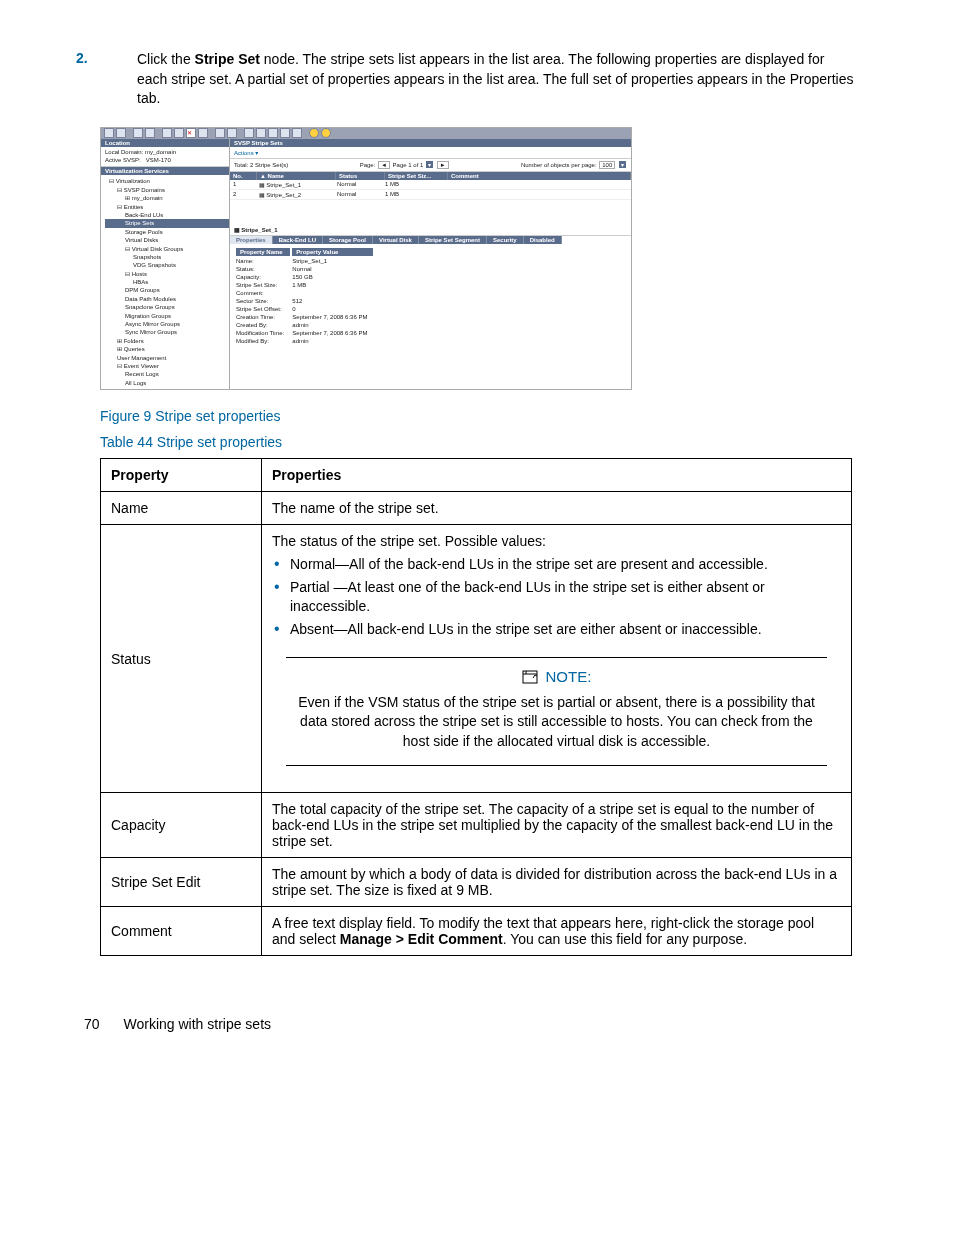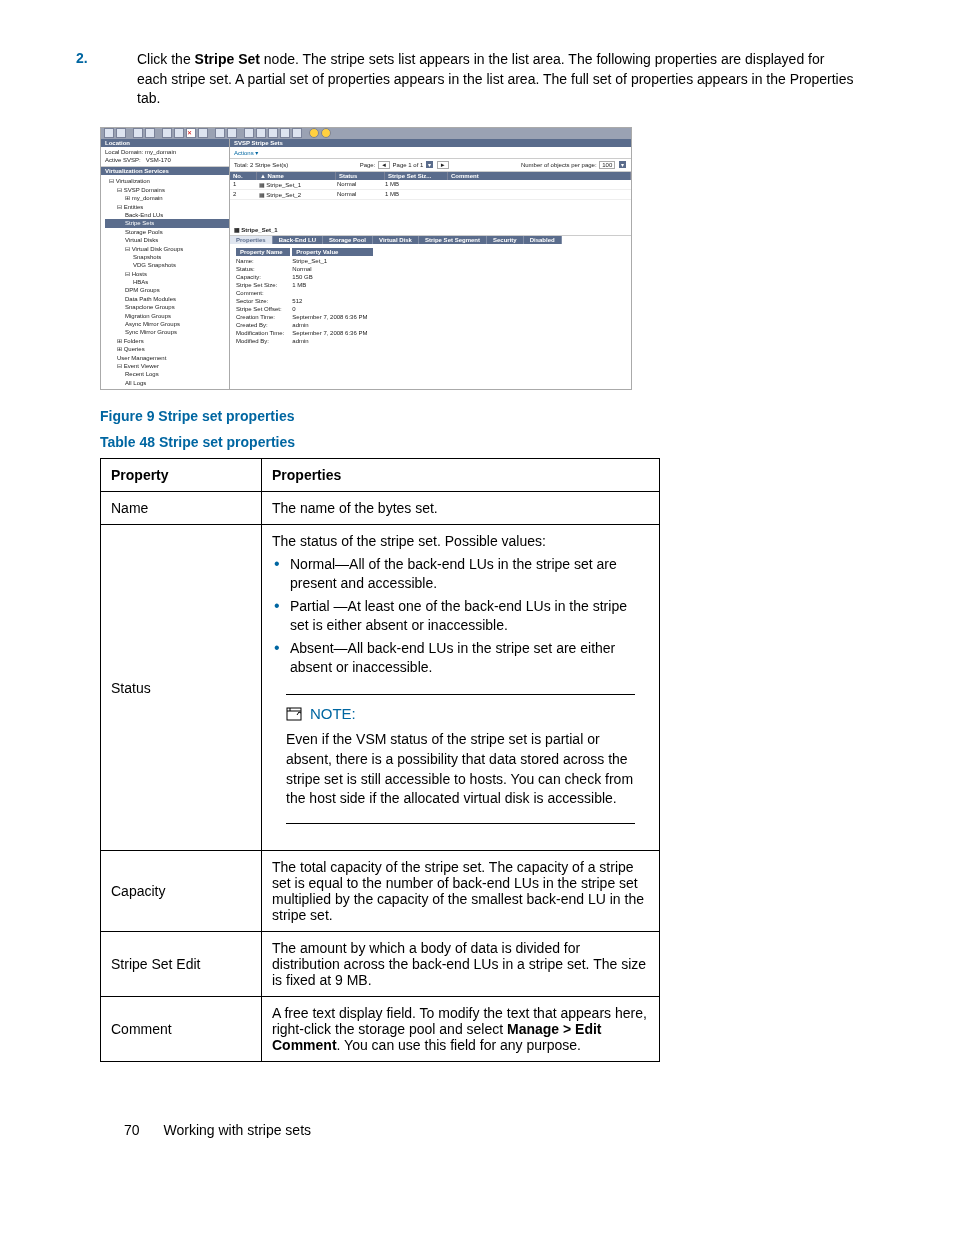--- a/index.html
+++ b/index.html
@@ -155,27 +155,27 @@
   .props table td { padding: 0 6px 0 0; }
   .props th {
     background: #5a6c8c;
     color: #fff;
     font-weight: bold;
     text-align: left;
     padding: 1px 4px;
   }
   .caption {
     color: #0066a1;
-    font-weight: bold;
+    font-weight: normal;
     margin: 10px 0 4px 40px;
   }
   table.main {
     border-collapse: collapse;
     margin: 8px 40px 0 40px;
-    width: 560px;
+    width: 752px;
   }
   table.main th, table.main td {
     border: 1px solid #000;
     padding: 8px 10px;
     text-align: left;
     vertical-align: top;
     font-size: 14px;
   }
   table.main th {
     font-weight: bold;
@@ -200,20 +200,21 @@
     color: #0066a1;
     position: absolute;
     left: 2px;
     font-size: 16px;
     line-height: 1;
     top: 1px;
   }
   .note-wrap {
     margin-top: 18px;
     padding: 0 14px;
+    text-align: center;
   }
   .note-rule {
     border-top: 1px solid #000;
     margin: 6px 0 10px 0;
   }
   .note-label {
     color: #0066a1;
     font-size: 15px;
   }
   .note-icon {
@@ -221,21 +222,21 @@
     vertical-align: -2px;
     margin-right: 4px;
     color: #000;
   }
   .note-text {
     margin-top: 6px;
     line-height: 1.4;
   }
   .footer {
     margin-top: 60px;
-    margin-left: 64px;
+    margin-left: 24px;
     font-size: 14px;
   }
   .footer .pg { margin-right: 20px; }
 </style>
 </head>
 <body>
 
 <div class="step">
   <div class="step-num">2.</div>
   <div class="step-text">
@@ -410,31 +411,31 @@
                 <td>admin</td>
               </tr>
             </tbody>
         </table>
       </div>
     </div>
   </div>
 </div>
 
 <div class="caption">Figure 9 Stripe set properties</div>
-<div class="caption">Table 48 Stripe set properties</div>
+<div class="caption">Table 44 Stripe set properties</div>
 
 <table class="main">
   <tbody>
       <tr>
     <th>Property</th>
     <th>Properties</th>
   </tr>
   <tr>
     <td class="rowlabel">Name</td>
-    <td>The name of the bytes set.</td>
+    <td>The name of the stripe set.</td>
   </tr>
   <tr>
     <td class="rowlabel">Status</td>
     <td>
       <div>The status of the stripe set. Possible values:</div>
       <ul class="bullets">
         <li>Normal—All of the back-end LUs in the stripe set are present and accessible.</li>
         <li>Partial —At least one of the back-end LUs in the stripe set is either absent or inaccessible.</li>
         <li>Absent—All back-end LUs in the stripe set are either absent or inaccessible.</li>
       </ul>

